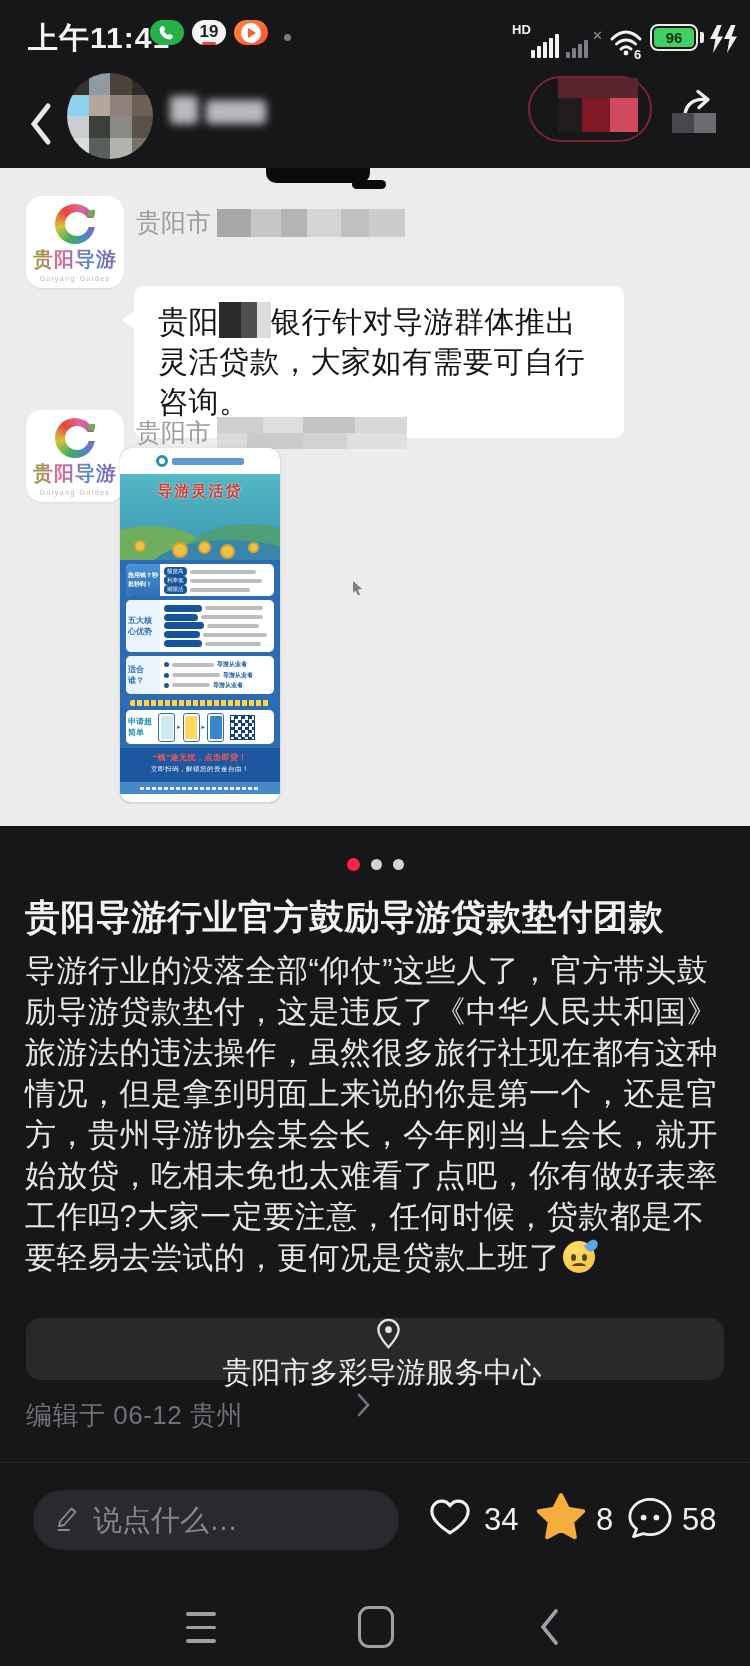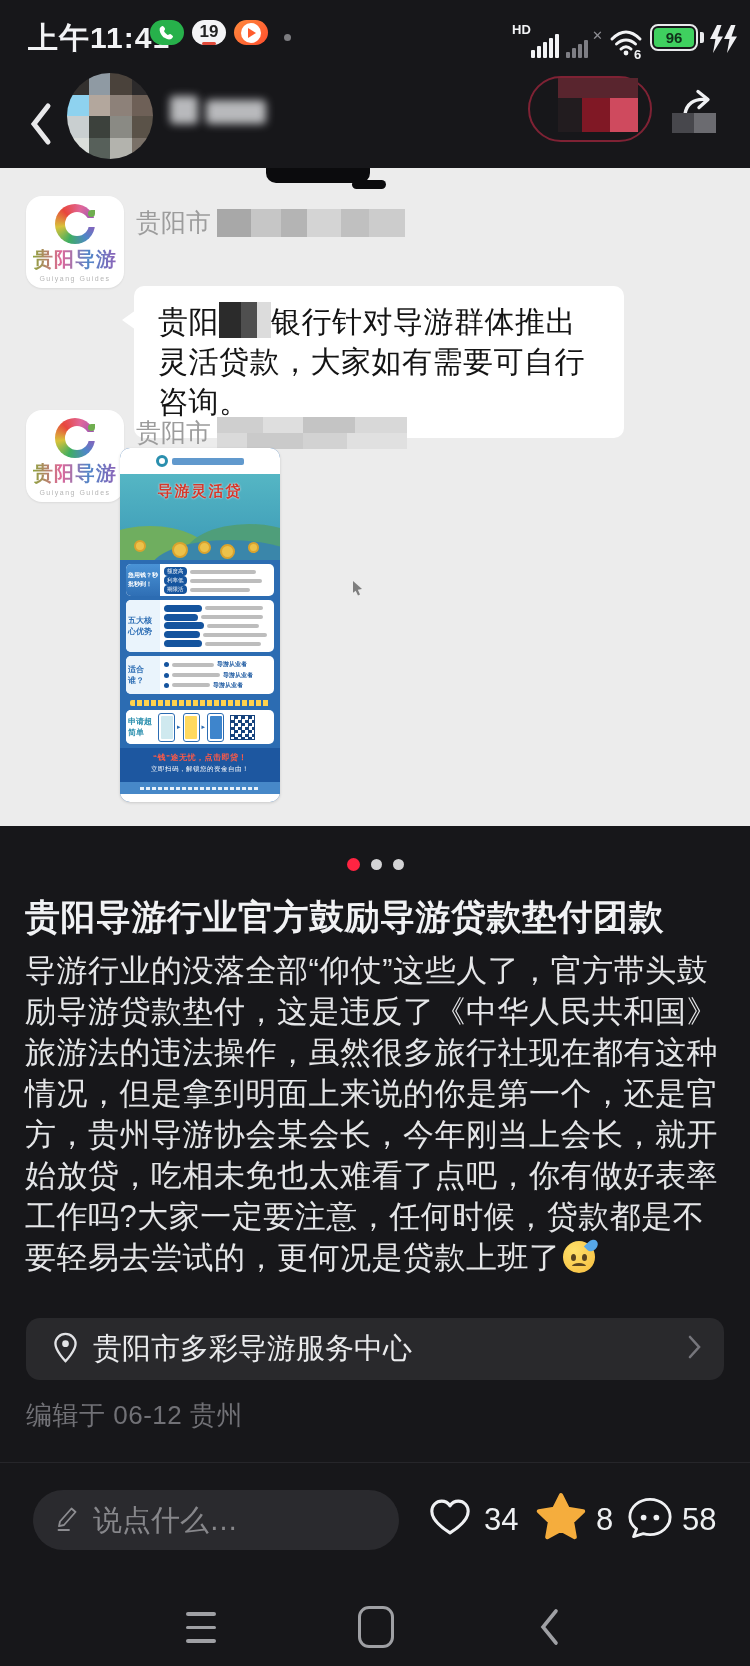--- a/index.html
+++ b/index.html
@@ -98,21 +98,21 @@
   
   .dots { left:0; top:858px; width:750px; display:flex; justify-content:center; align-items:center; gap:11px; }
   .dot { width:11px; height:11px; border-radius:50%; background:#d3d3d5; }
   .dot.active { width:13px; height:13px; background:#ff2442; }
   .post-title { left:25px; top:894px; width:700px; font-size:35px; font-weight:700; color:#f1f2f4; letter-spacing:.5px; }
   .post-body { left:25px; top:950px; width:702px; font-size:31px; line-height:41px; color:#e5e6e8; letter-spacing:.5px; }
   .emoji { display:inline-block; width:32px; height:32px; border-radius:50%; background:radial-gradient(circle at 35% 30%,#ffe06a,#f6bd3e); position:relative; vertical-align:-5px; margin-left:2px; }
   .emoji .e { position:absolute; top:13px; width:5px; height:7px; border-radius:50%; background:#5a4420; }
   .emoji .m { position:absolute; left:9px; top:22px; width:14px; height:6px; border-top:3px solid #5a4420; border-radius:50% 50% 0 0; }
   .emoji .s { position:absolute; right:-2px; top:-2px; width:10px; height:13px; background:#57a8e8; border-radius:50% 50% 50% 0; transform:rotate(45deg); }
-  .loc-card { left:26px; top:1318px; width:698px; height:62px; background:#29292c; border-radius:14px; display:flex; align-items:center; }
+  .loc-card { left:26px; top:1318px; width:698px; height:62px; background:#29292c; border-radius:14px; display:flex; align-items:center;flex-direction:column; }
   .loc-text { font-size:29px; color:#e9eaec; margin-left:14px; flex:1; }
   .edited { left:26px; top:1398px; font-size:26px; color:#717176; letter-spacing:.5px; }
   .divider { left:0; top:1462px; width:750px; height:1px; background:#26262a; }
 
   
   .cmt-input { left:33px; top:1490px; width:366px; height:60px; background:#2a2a2e; border-radius:30px; display:flex; align-items:center; padding:0 20px; }
   .cmt-input input { background:transparent; border:none; outline:none; width:220px; font-size:29px; color:#ddd; margin-left:12px; font-family:inherit; }
   .cmt-input input::placeholder { color:#87878b; }
   .count { font-size:31px; color:#eef0f2; }
 

